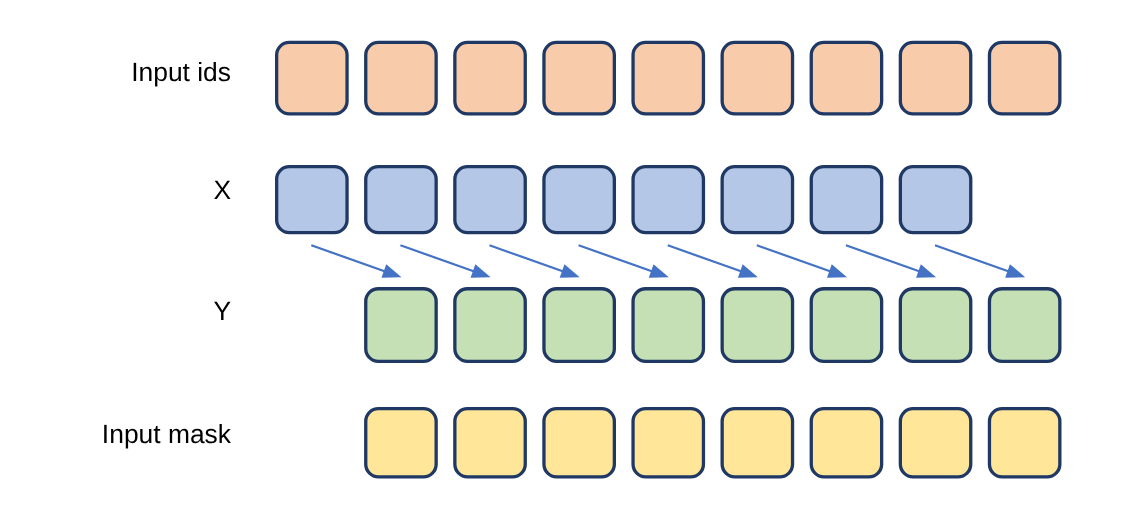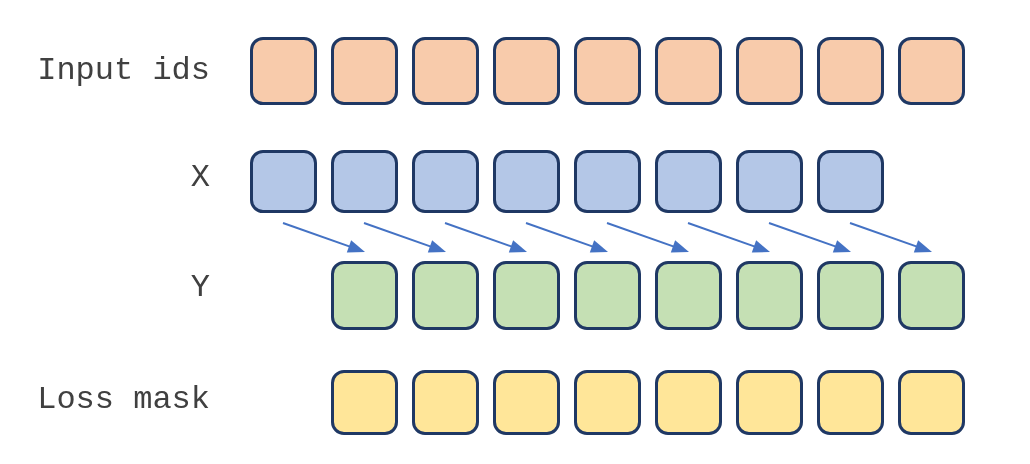--- a/index.html
+++ b/index.html
@@ -12,23 +12,23 @@
     position: relative;
     width: 1030px;
     height: 464px;
     background: #ffffff;
     overflow: hidden;
     font-family: "Liberation Serif", "DejaVu Serif", serif;
   }
   .row-label {
     position: absolute;
     text-align: right;
-    color: #404040;
-    font-family: Liberation Mono, monospace;
-    font-size: 32px;
+    color: #000000;
+    font-family: Liberation Sans, sans-serif;
+    font-size: 24px;
     line-height: 1;
     white-space: nowrap;
     user-select: none;
   }
   .cell {
     position: absolute;
     box-sizing: border-box;
     border: 3px solid #1F3864;
     border-radius: 13px;
   }
@@ -42,21 +42,21 @@
   }
 </style>
 </head>
 <body>
 
 <div id="canvas">
 
   <div class="row-label" style="left:0px; top:55px; width:210px;">Input ids</div>
   <div class="row-label" style="left:0px; top:162px; width:210px;">X</div>
   <div class="row-label" style="left:0px; top:272px; width:210px;">Y</div>
-  <div class="row-label" style="left:0px; top:384px; width:210px;">Loss mask</div>
+  <div class="row-label" style="left:0px; top:384px; width:210px;">Input mask</div>
 
   <div id="cells">
       <div class="cell" style="left: 250px; top: 37px; width: 67px; height: 68px; background: rgb(248, 203, 171); border-color: rgb(31, 56, 100);"></div>
       <div class="cell" style="left: 331px; top: 37px; width: 67px; height: 68px; background: rgb(248, 203, 171); border-color: rgb(31, 56, 100);"></div>
       <div class="cell" style="left: 412px; top: 37px; width: 67px; height: 68px; background: rgb(248, 203, 171); border-color: rgb(31, 56, 100);"></div>
       <div class="cell" style="left: 493px; top: 37px; width: 67px; height: 68px; background: rgb(248, 203, 171); border-color: rgb(31, 56, 100);"></div>
       <div class="cell" style="left: 574px; top: 37px; width: 67px; height: 68px; background: rgb(248, 203, 171); border-color: rgb(31, 56, 100);"></div>
       <div class="cell" style="left: 655px; top: 37px; width: 67px; height: 68px; background: rgb(248, 203, 171); border-color: rgb(31, 56, 100);"></div>
       <div class="cell" style="left: 736px; top: 37px; width: 67px; height: 68px; background: rgb(248, 203, 171); border-color: rgb(31, 56, 100);"></div>
       <div class="cell" style="left: 817px; top: 37px; width: 67px; height: 68px; background: rgb(248, 203, 171); border-color: rgb(31, 56, 100);"></div>

